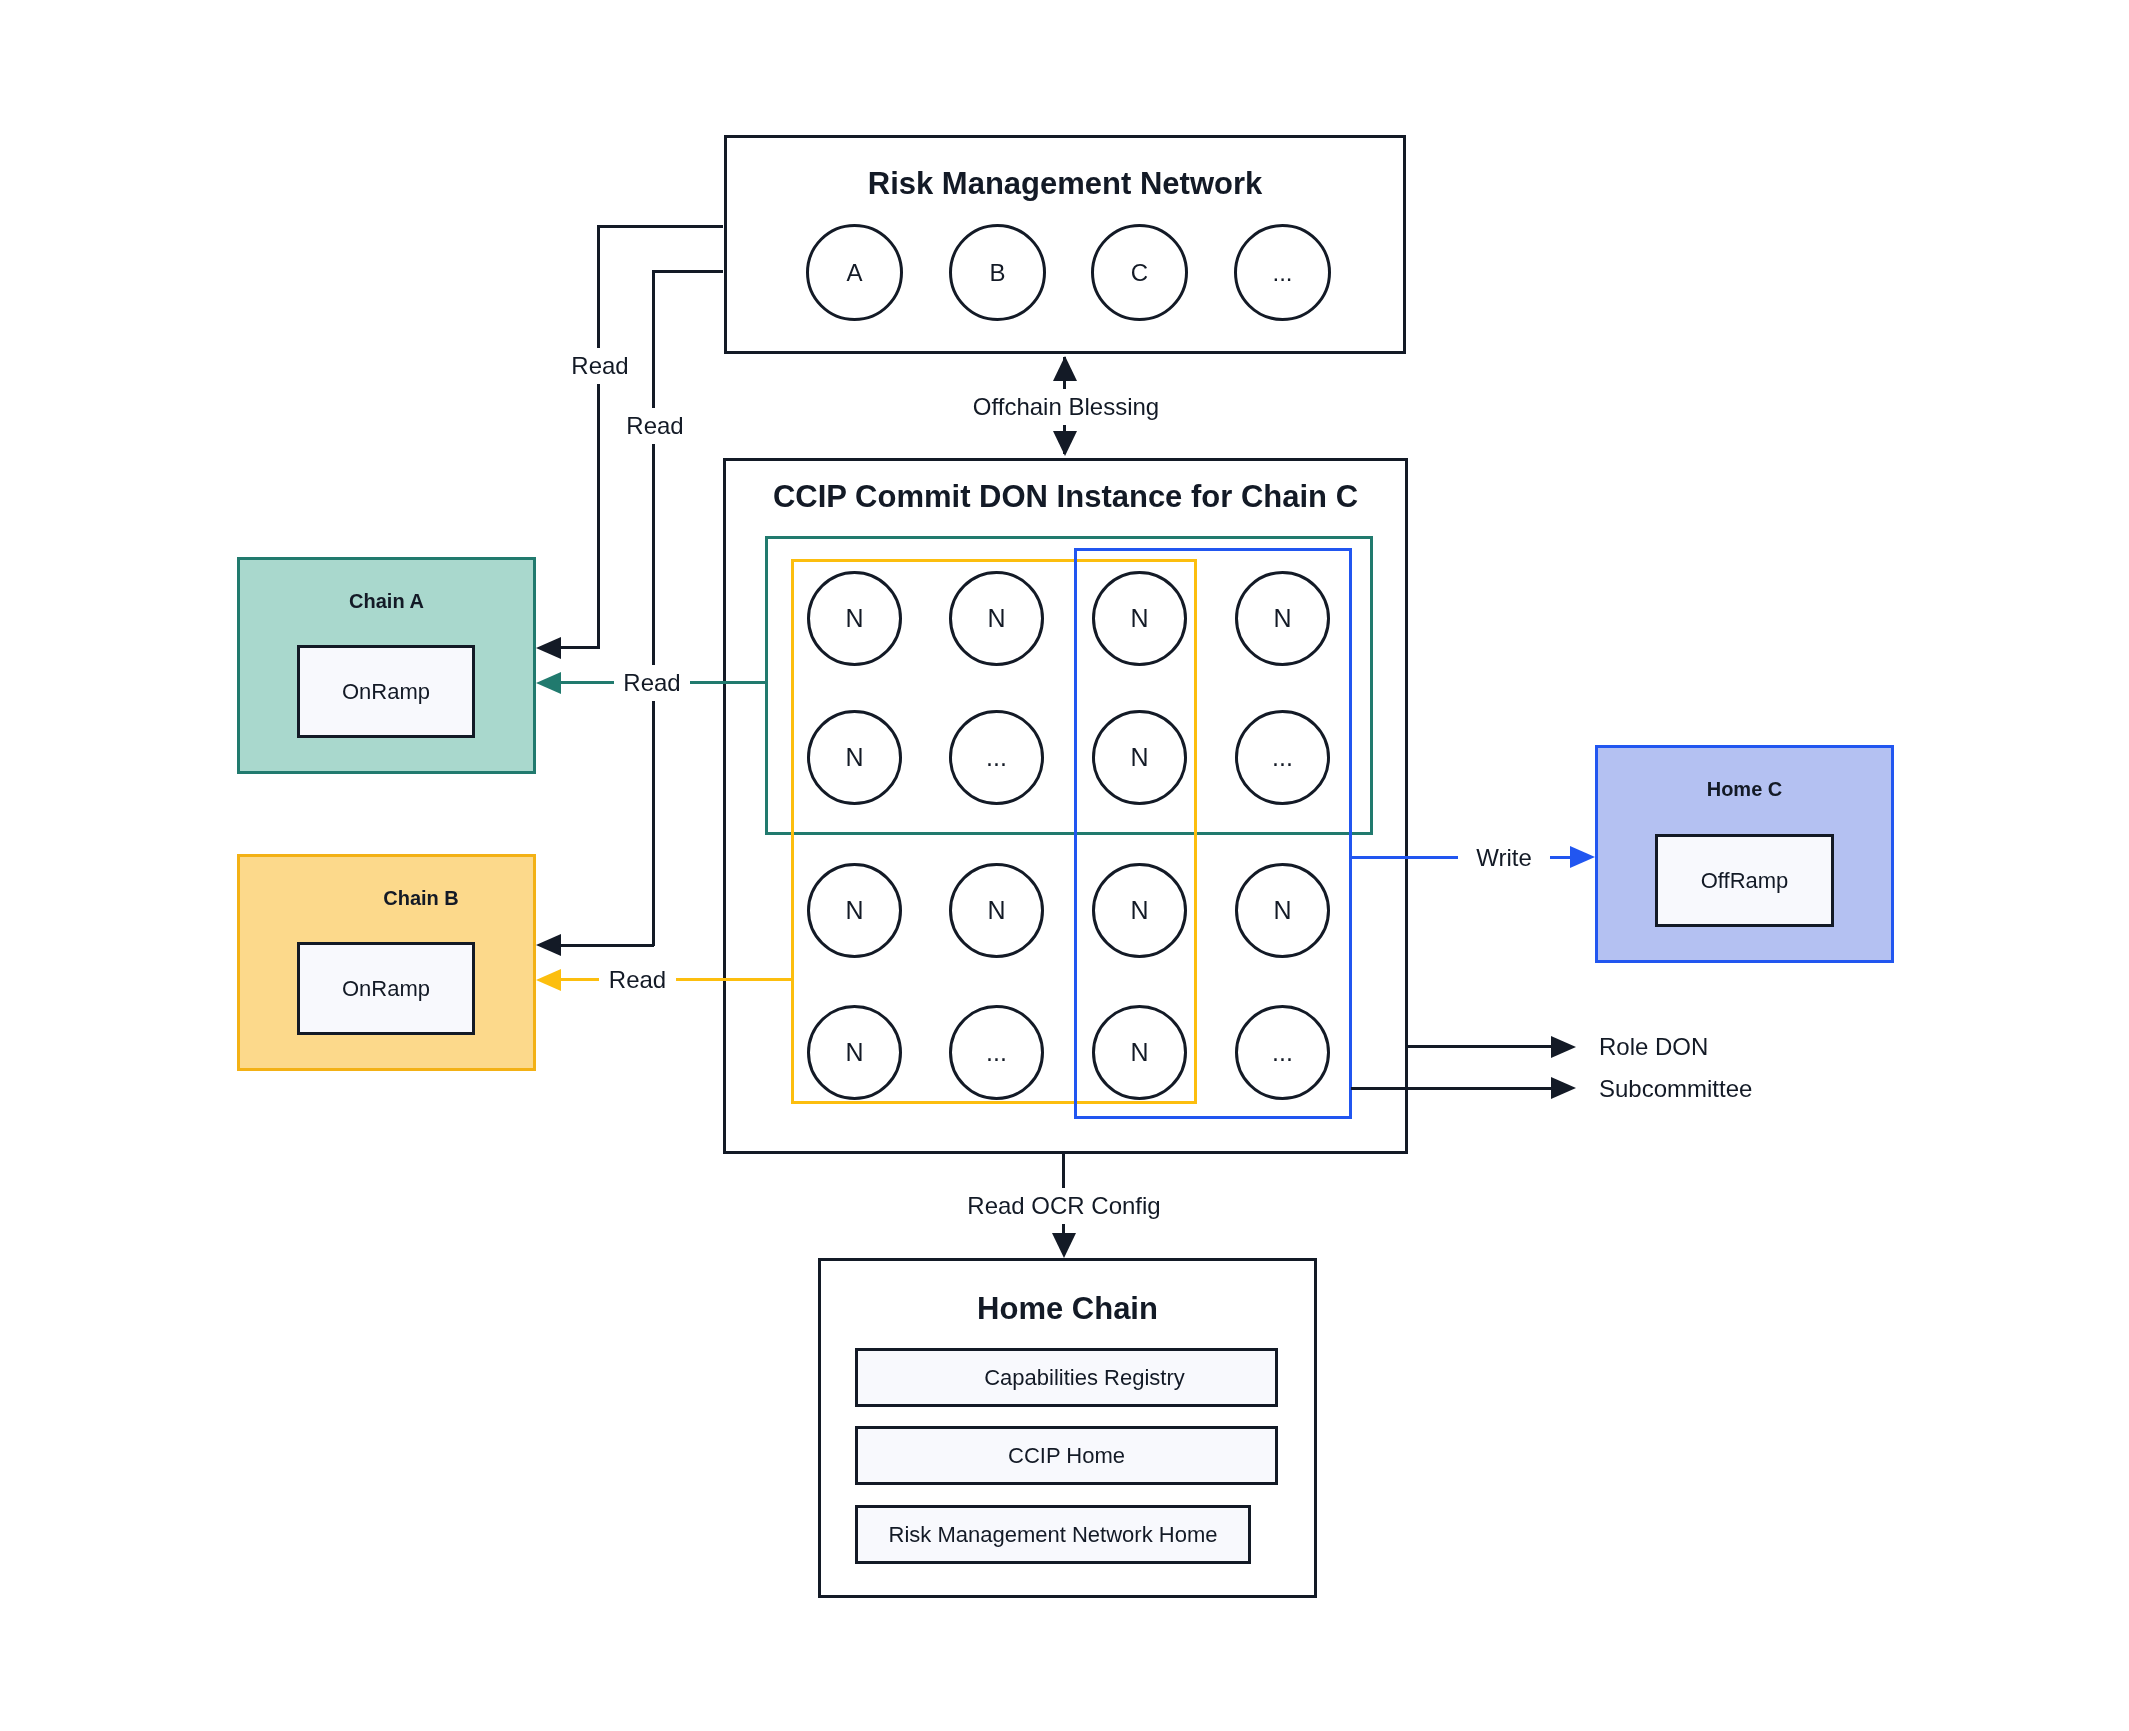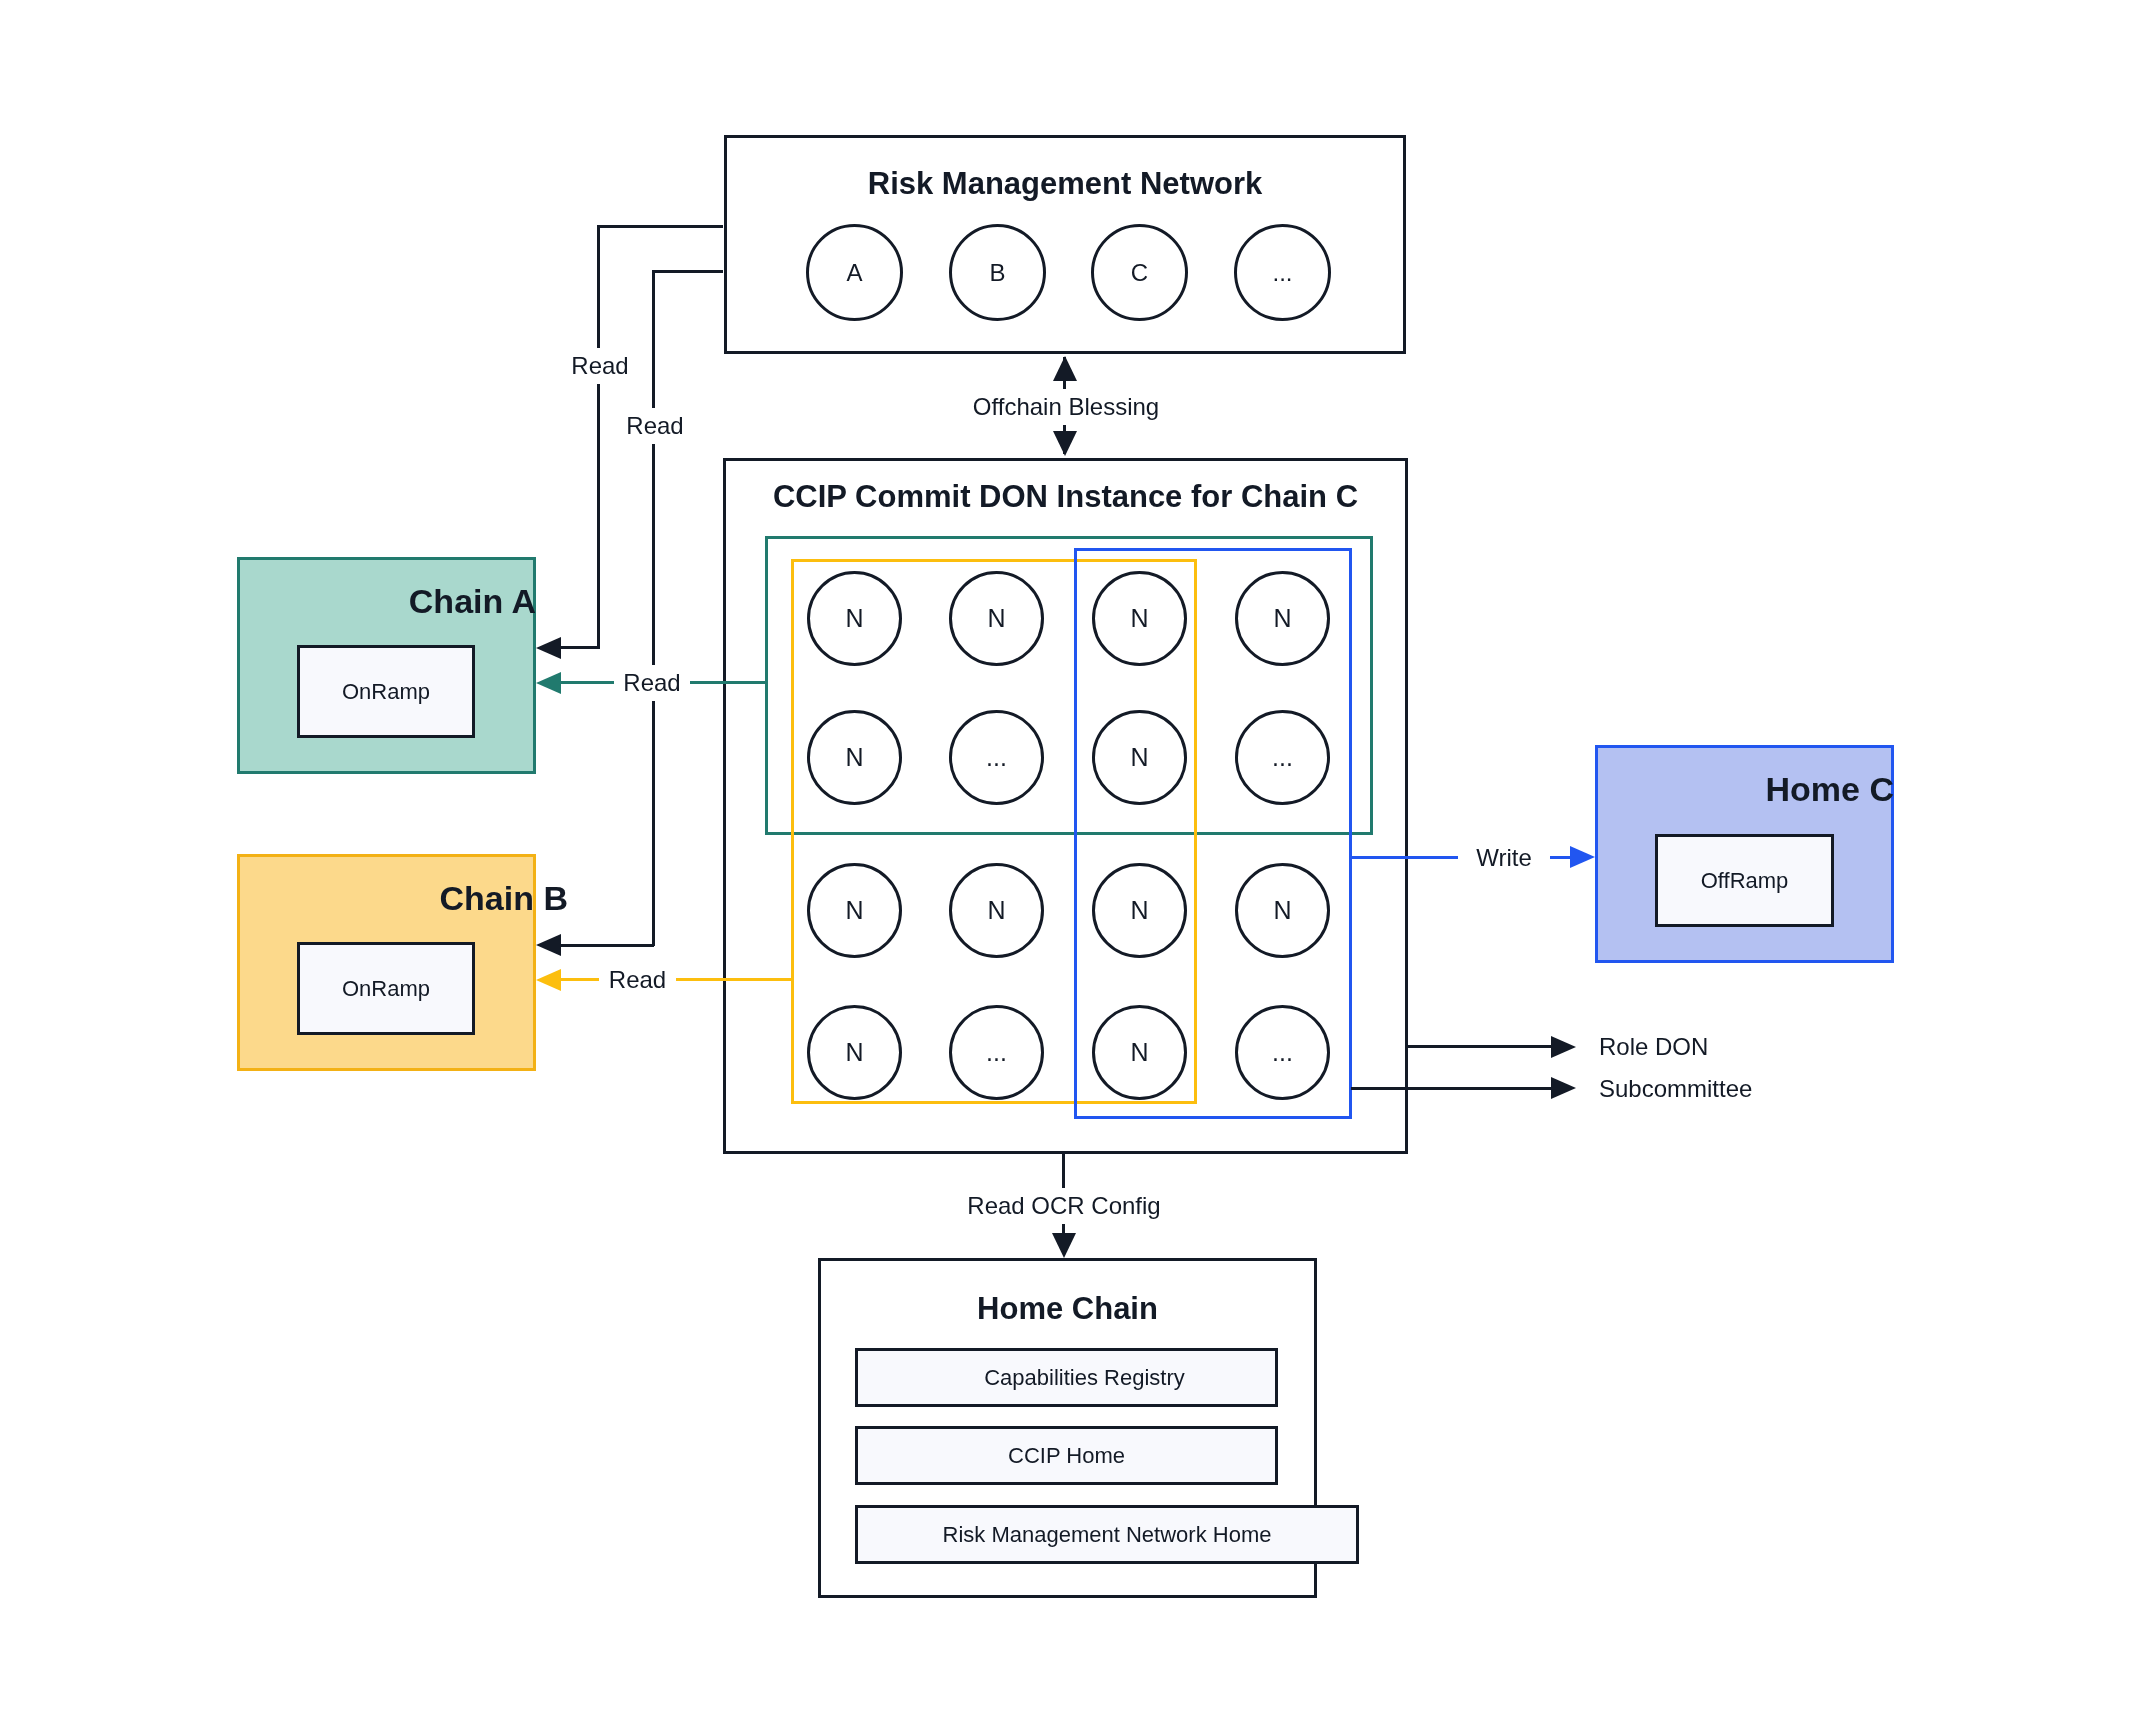--- a/index.html
+++ b/index.html
@@ -5,21 +5,21 @@
   html,body{margin:0;padding:0;background:#fff;}
   *{box-sizing:border-box;}
   .canvas{
     position:relative;width:2129px;height:1731px;background:#ffffff;overflow:hidden;
     font-family:"Liberation Sans", sans-serif;color:#131a26;
   }
   .box{position:absolute;border:3px solid #131a26;background:#ffffff;}
   .fillbox{position:absolute;border:3px solid;}
   .ov{position:absolute;border:3px solid;background:transparent;z-index:2;}
   .btitle{position:absolute;text-align:center;font-weight:700;font-size:31px;line-height:31px;color:#131a26;z-index:4;}
-  .btitle.med{font-size:34px;line-height:30px;text-align:right;}
+  .btitle.med{font-size:20px;line-height:30px;}
   .circ{position:absolute;width:95px;height:95px;border:3px solid #131a26;border-radius:50%;
     background:#ffffff;display:flex;align-items:center;justify-content:center;
     font-size:25px;color:#131a26;z-index:3;}
   .circ.rmn{width:97px;height:97px;font-size:24px;}
   .panel{position:absolute;border:3px solid #131a26;background:#f8f9fd;display:flex;align-items:center;
     justify-content:center;font-size:22px;color:#131a26;z-index:3;}
   .ln{position:absolute;background:#131a26;z-index:4;}
   .ah{position:absolute;width:0;height:0;border-style:solid;border-color:transparent;z-index:5;}
   .ah.left{border-width:11px 25px 11px 0;border-right-color:#131a26;}
   .ah.right{border-width:11px 0 11px 25px;border-left-color:#131a26;}
@@ -132,21 +132,21 @@
   </div>
 
   <div class="box" style="left:818px;top:1258px;width:499px;height:340px;"></div>
   <div class="btitle" style="left:818px;top:1293px;width:499px;">Home Chain</div>
   <div class="panel" style="left:855px;top:1348px;width:423px;height:59px;padding-left:36px;">
     <span>Capabilities Registry</span>
   </div>
   <div class="panel" style="left:855px;top:1426px;width:423px;height:59px;">
     <span>CCIP Home</span>
   </div>
-  <div class="panel" style="left:855px;top:1505px;width:504px;height:59px;">
+  <div class="panel" style="left:855px;top:1505px;width:396px;height:59px;">
     <span>Risk Management Network Home</span>
   </div>
 
   <div class="ln" style="left:1062px;top:1154px;width:3px;height:83px;"></div>
   <div class="ah down" style="left:1052px;top:1233px;"></div>
   <div class="elabel" style="left:975px;top:1188px;width:178px;height:36px;">Read OCR Config</div>
 
   <div class="ln" style="left:597px;top:225px;width:126px;height:3px;"></div>
   <div class="ln" style="left:597px;top:225px;width:3px;height:424px;"></div>
   <div class="ln" style="left:557px;top:646px;width:43px;height:3px;"></div>

